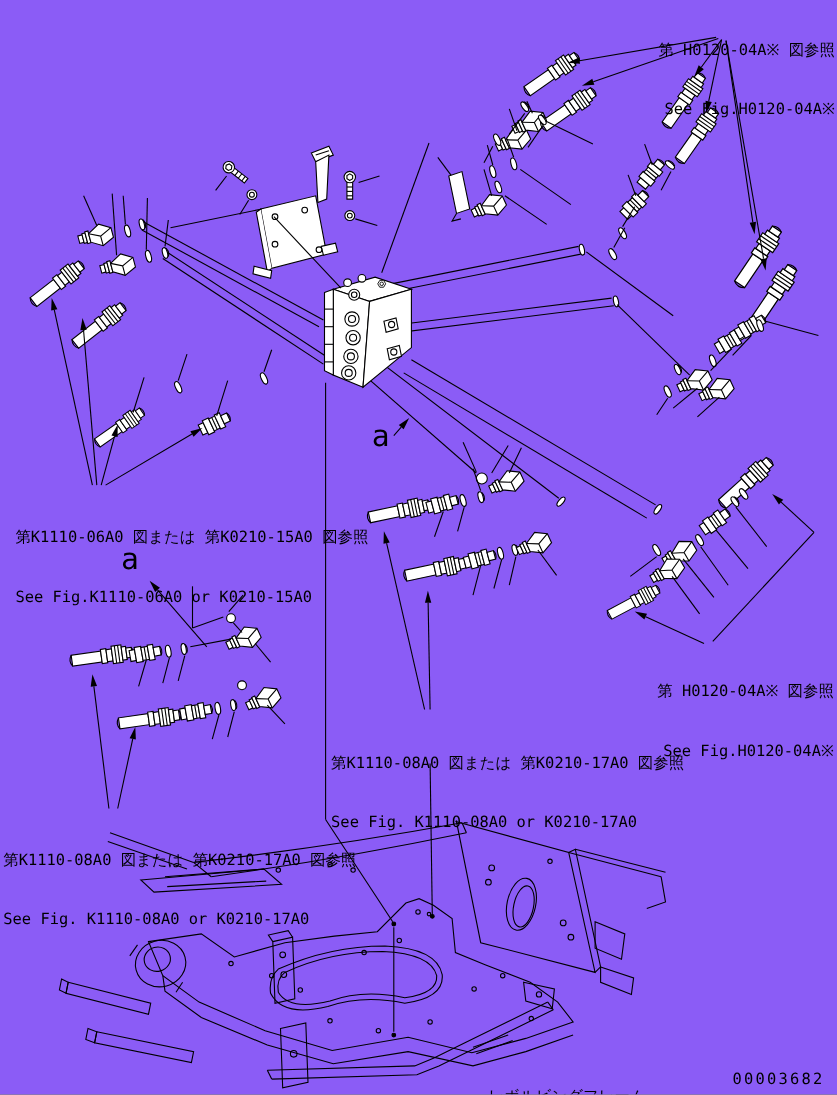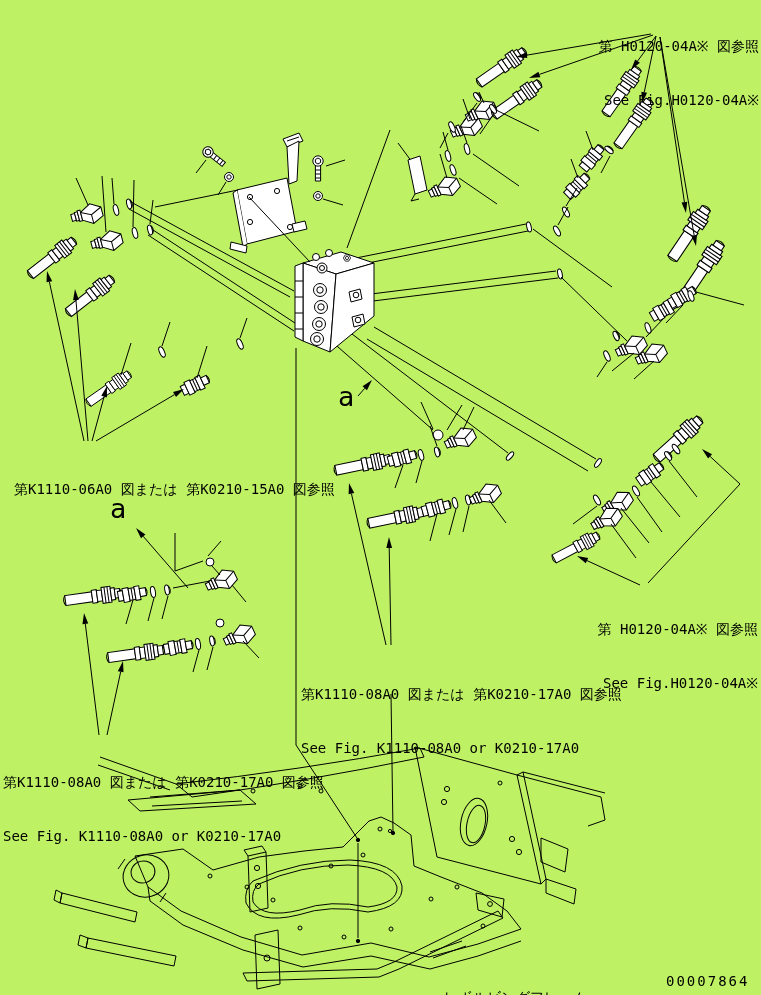--- a/index.html
+++ b/index.html
@@ -1,16 +1,16 @@
 <!DOCTYPE html>
 <html><head>
 <meta charset="utf-8">
 <style>
   html,body{margin:0;padding:0;background:#888;}
-  .canvas{position:relative;width:761px;height:995px;background:#bef264;overflow:hidden;
+  .canvas{position:relative;width:761px;height:995px;background:#8b5cf6;overflow:hidden;
           font-family:"DejaVu Sans Mono","Liberation Mono",monospace;color:#000;}
   .canvas svg{position:absolute;left:0;top:0;}
   .lbl{position:absolute;white-space:pre;font-size:14px;line-height:18px;}
   .marker{position:absolute;font-size:27px;line-height:27px;}
   .dwgnum{position:absolute;font-size:14px;letter-spacing:2px;}
 </style>
 </head>
 <body>
 
 <div class="canvas">
@@ -757,20 +757,21 @@
       </g>
     </svg>
 
   <div class="lbl" style="left:583px;top:1px;width:176px;text-align:right">
     <div>第 H0120-04A※ 図参照</div>
     <div>See Fig.H0120-04A※</div>
   </div>
 
   <div class="lbl" style="left:14px;top:444px">
     <div>第K1110-06A0 図または 第K0210-15A0 図参照</div>
+    <div>See Fig.K1110-06A0 or K0210-15A0</div>
   </div>
 
   <div class="lbl" style="left:301px;top:649px">
     <div>第K1110-08A0 図または 第K0210-17A0 図参照</div>
     <div>See Fig. K1110-08A0 or K0210-17A0</div>
   </div>
 
   <div class="lbl" style="left:590px;top:584px;width:168px;text-align:right">
     <div>第 H0120-04A※ 図参照</div>
     <div>See Fig.H0120-04A※</div>
@@ -782,14 +783,14 @@
   </div>
 
   <div class="lbl" style="left:444px;top:952px">
     <div>レボルビングフレーム</div>
     
   </div>
 
   <div class="marker" style="left:338px;top:383px">a</div>
   <div class="marker" style="left:110px;top:495px">a</div>
 
-  <div class="dwgnum" style="left:666px;top:973px">00007864</div>
+  <div class="dwgnum" style="left:666px;top:973px">00003682</div>
 </div>
 
 </body></html>

